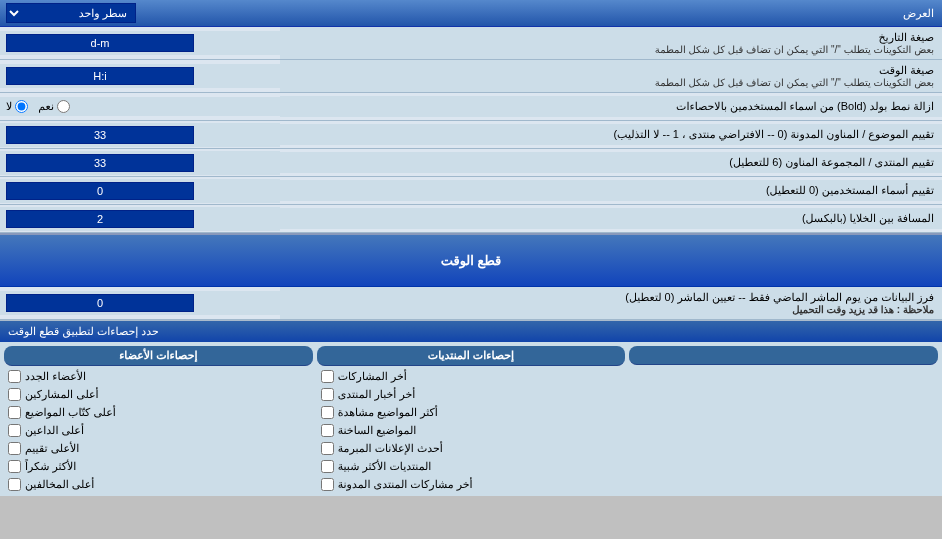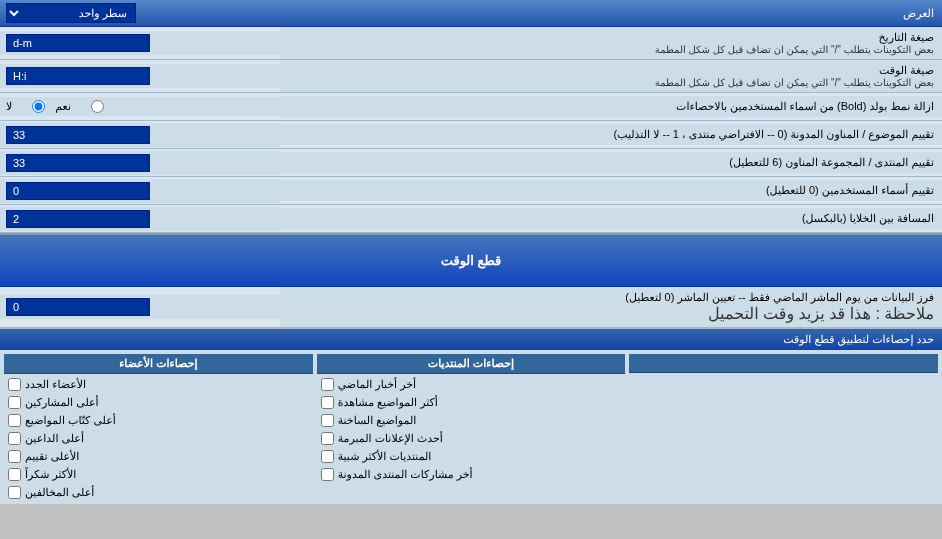--- a/index.html
+++ b/index.html
@@ -40,21 +40,22 @@
       justify-content: flex-end;
       background: #ccdde8;
     }
 
     .text-input {
       background: #003399;
       color: #fff;
       border: 1px solid #002288;
       padding: 2px 6px;
       font-size: 11px;
-      width: 144px;
+      width: 188px;
+      text-align: center;
       direction: ltr;
     }
 
     
     .top-header {
       display: flex;
       align-items: center;
       background: linear-gradient(to bottom, #5588cc, #2255aa);
       border-bottom: 1px solid #1133aa;
       min-height: 26px;
@@ -92,21 +93,21 @@
       align-items: center;
       gap: 10px;
       direction: rtl;
     }
 
     .radio-label {
       color: #000;
       font-size: 11px;
       display: flex;
       align-items: flex-start;
-      gap: 20px;
+      gap: 3px;
     }
 
     
     .cut-header {
       background: linear-gradient(to bottom, #4477bb, #1144bb);
       color: #fff;
       text-align: center;
       font-weight: bold;
       font-size: 13px;
       padding: 18px;
@@ -118,21 +119,21 @@
     .checkboxes-section {
       background: #ccdde8;
       border-top: 1px solid #aabbcc;
     }
 
     .checkboxes-header {
       background: linear-gradient(to bottom, #3366aa, #1144aa);
       color: #fff;
       padding: 4px 8px;
       font-size: 11px;
-      text-align: right;
+      text-align: left;
     }
 
     .checkboxes-body {
       display: flex;
       flex-direction: row;
       padding: 4px;
       gap: 4px;
     }
 
     .cb-column {
@@ -143,20 +144,21 @@
     }
 
     .cb-col-header {
       background: #336699;
       color: #fff;
       text-align: center;
       padding: 3px 4px;
       font-size: 11px;
       font-weight: bold;
       border-bottom: 1px solid #224488;
+      border-radius: 8px;
     }
 
     .cb-item {
       display: flex;
       align-items: center;
       justify-content: flex-end;
       gap: 4px;
       padding: 1px 4px;
       font-size: 11px;
       color: #000;
@@ -257,21 +259,21 @@
     </div>
   </div>
 
   <div class="cut-header">
     <span>قطع الوقت</span>
   </div>
 
   <div class="row">
     <div class="row-label">
       <div>فرز البيانات من يوم الماشر الماضي فقط -- تعيين الماشر (0 لتعطيل)</div>
-      <div style="font-size:16px; color:#333;">ملاحظة : هذا قد يزيد وقت التحميل</div>
+      <div style="font-size:10px; color:#333;font-weight:bold;">ملاحظة : هذا قد يزيد وقت التحميل</div>
     </div>
     <div class="row-control">
       <input class="text-input" type="text" value="0" style="">
     </div>
   </div>
 
   <div class="checkboxes-section">
 
     <div class="checkboxes-header">
       <span>حدد إحصاءات لتطبيق قطع الوقت</span>
@@ -279,21 +281,25 @@
 
     <div class="checkboxes-body">
 
       <div class="cb-column">
         <div class="cb-col-header">&nbsp;</div>
       </div>
 
       <div class="cb-column">
         <div class="cb-col-header">إحصاءات المنتديات</div>
         <div class="cb-item">
-          <span>أخر أخبار الماضي</span>
+          <span>أخر المشاركات</span>
+          <input type="checkbox" style="">
+        </div>
+        <div class="cb-item">
+          <span>أخر أخبار المنتدى</span>
           <input type="checkbox" style="">
         </div>
         <div class="cb-item">
           <span>أكثر المواضيع مشاهدة</span>
           <input type="checkbox" style="">
         </div>
         <div class="cb-item">
           <span>المواضيع الساخنة</span>
           <input type="checkbox" style="">
         </div>

